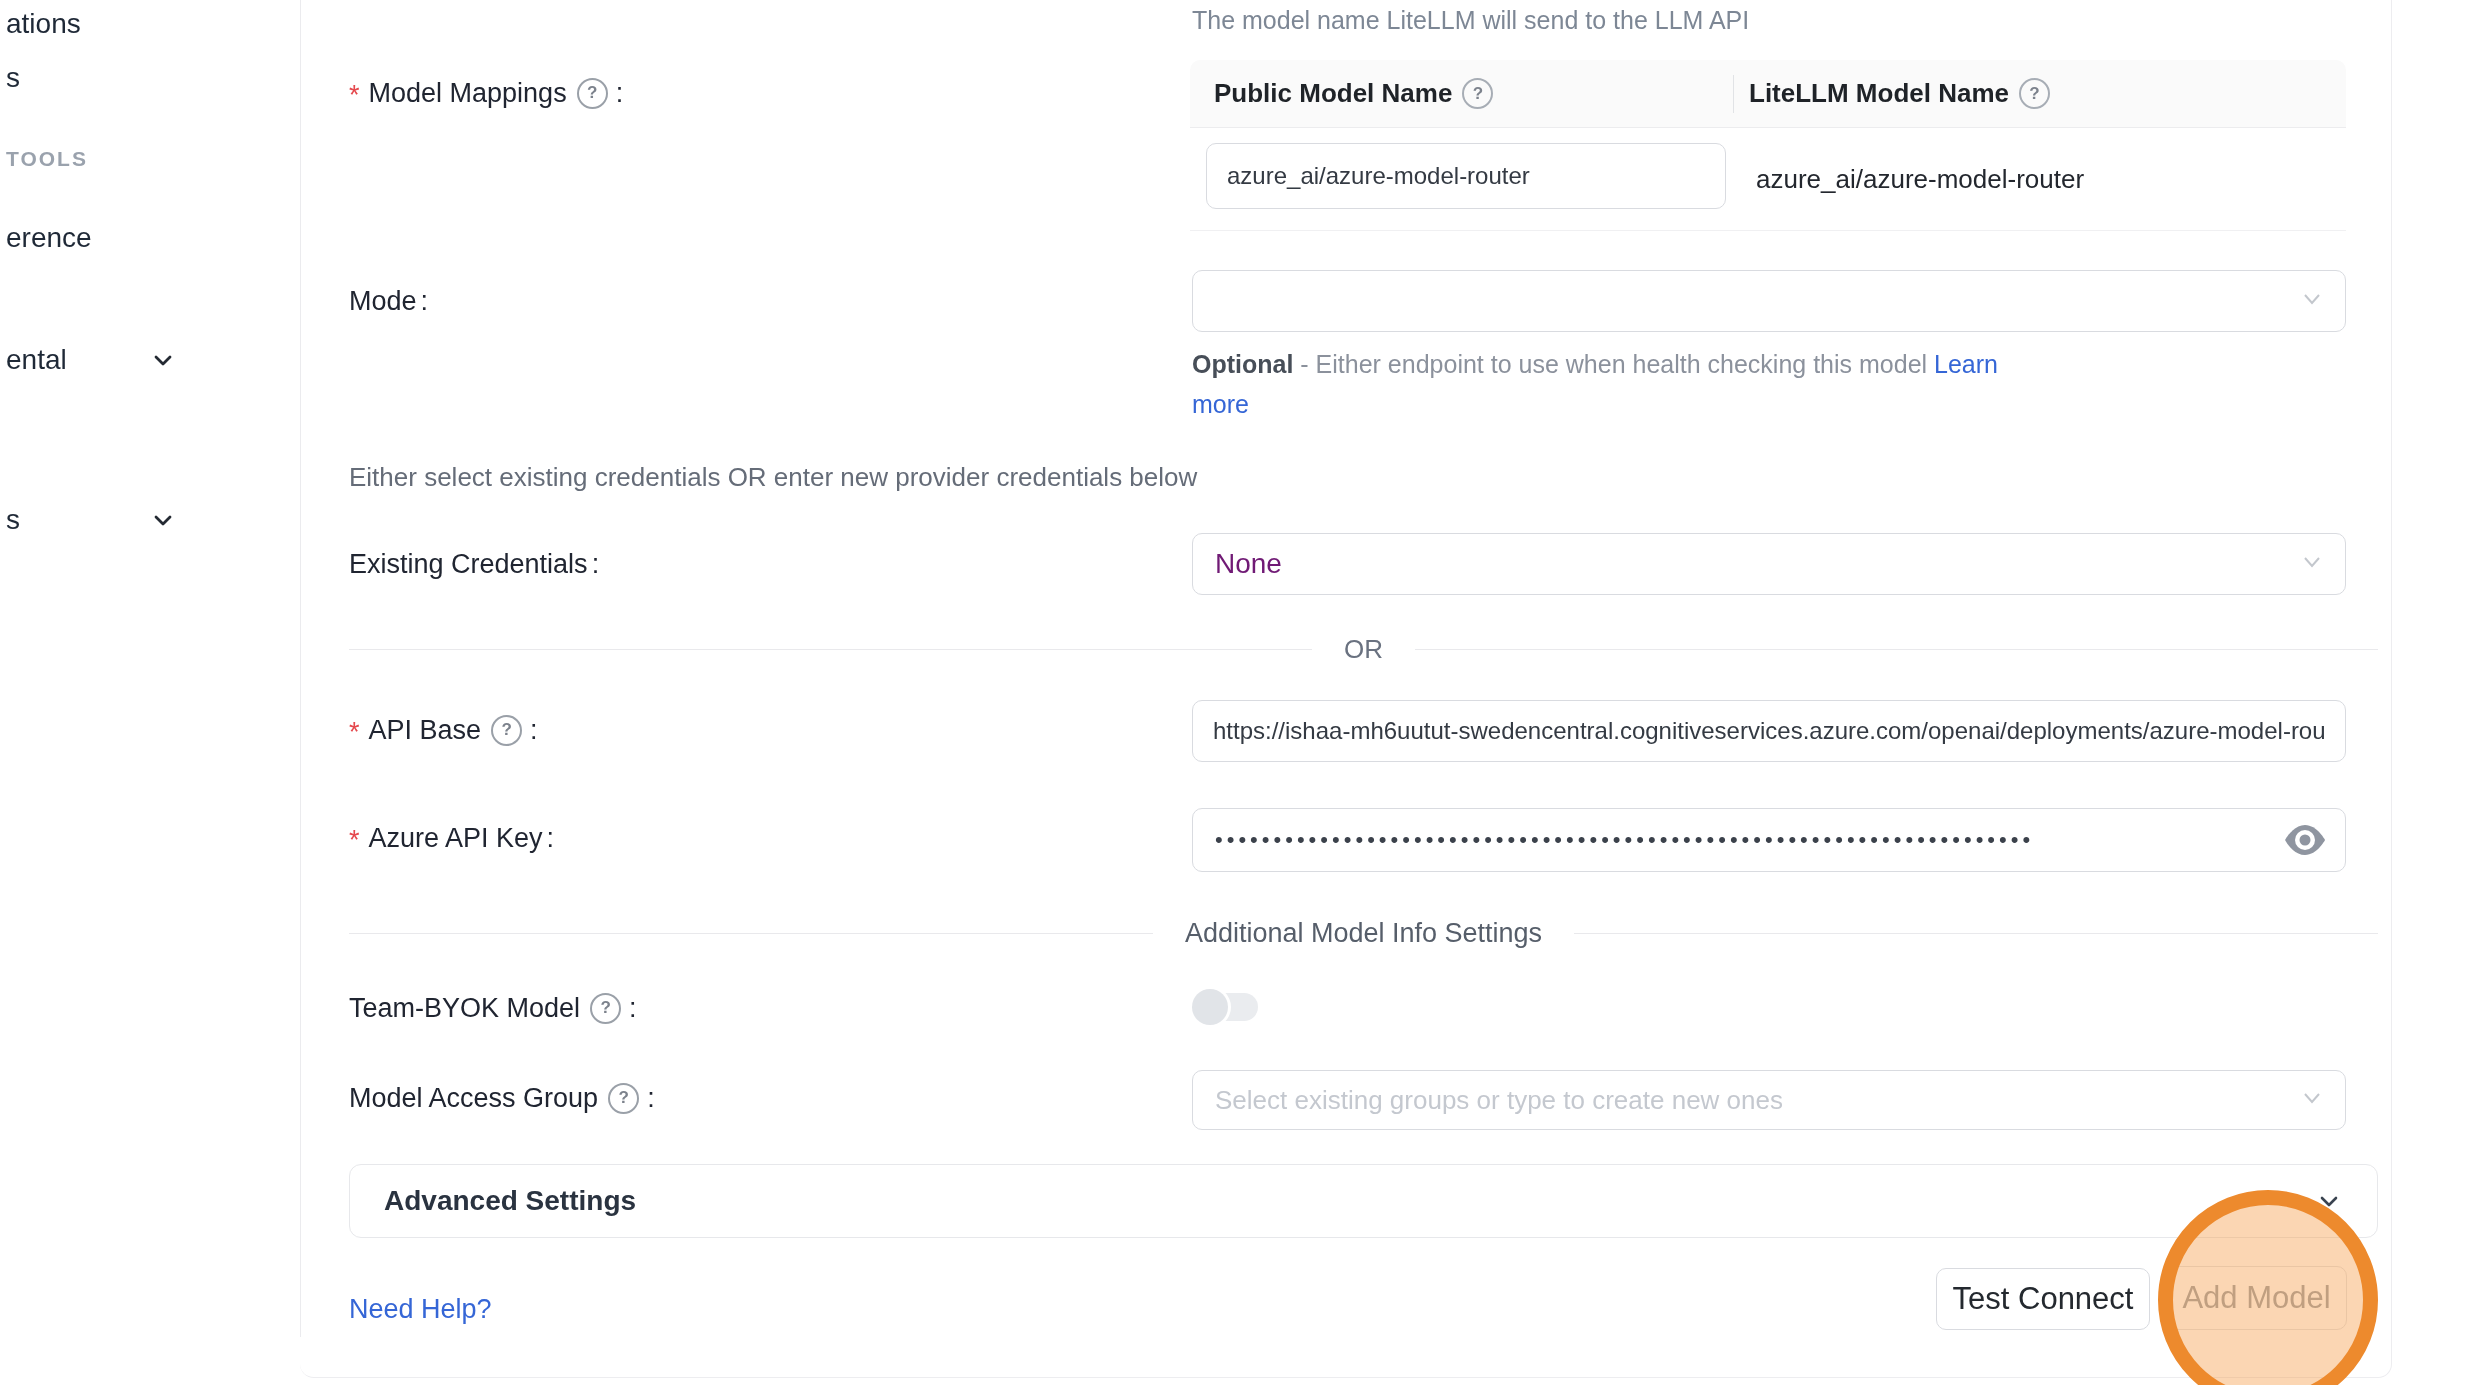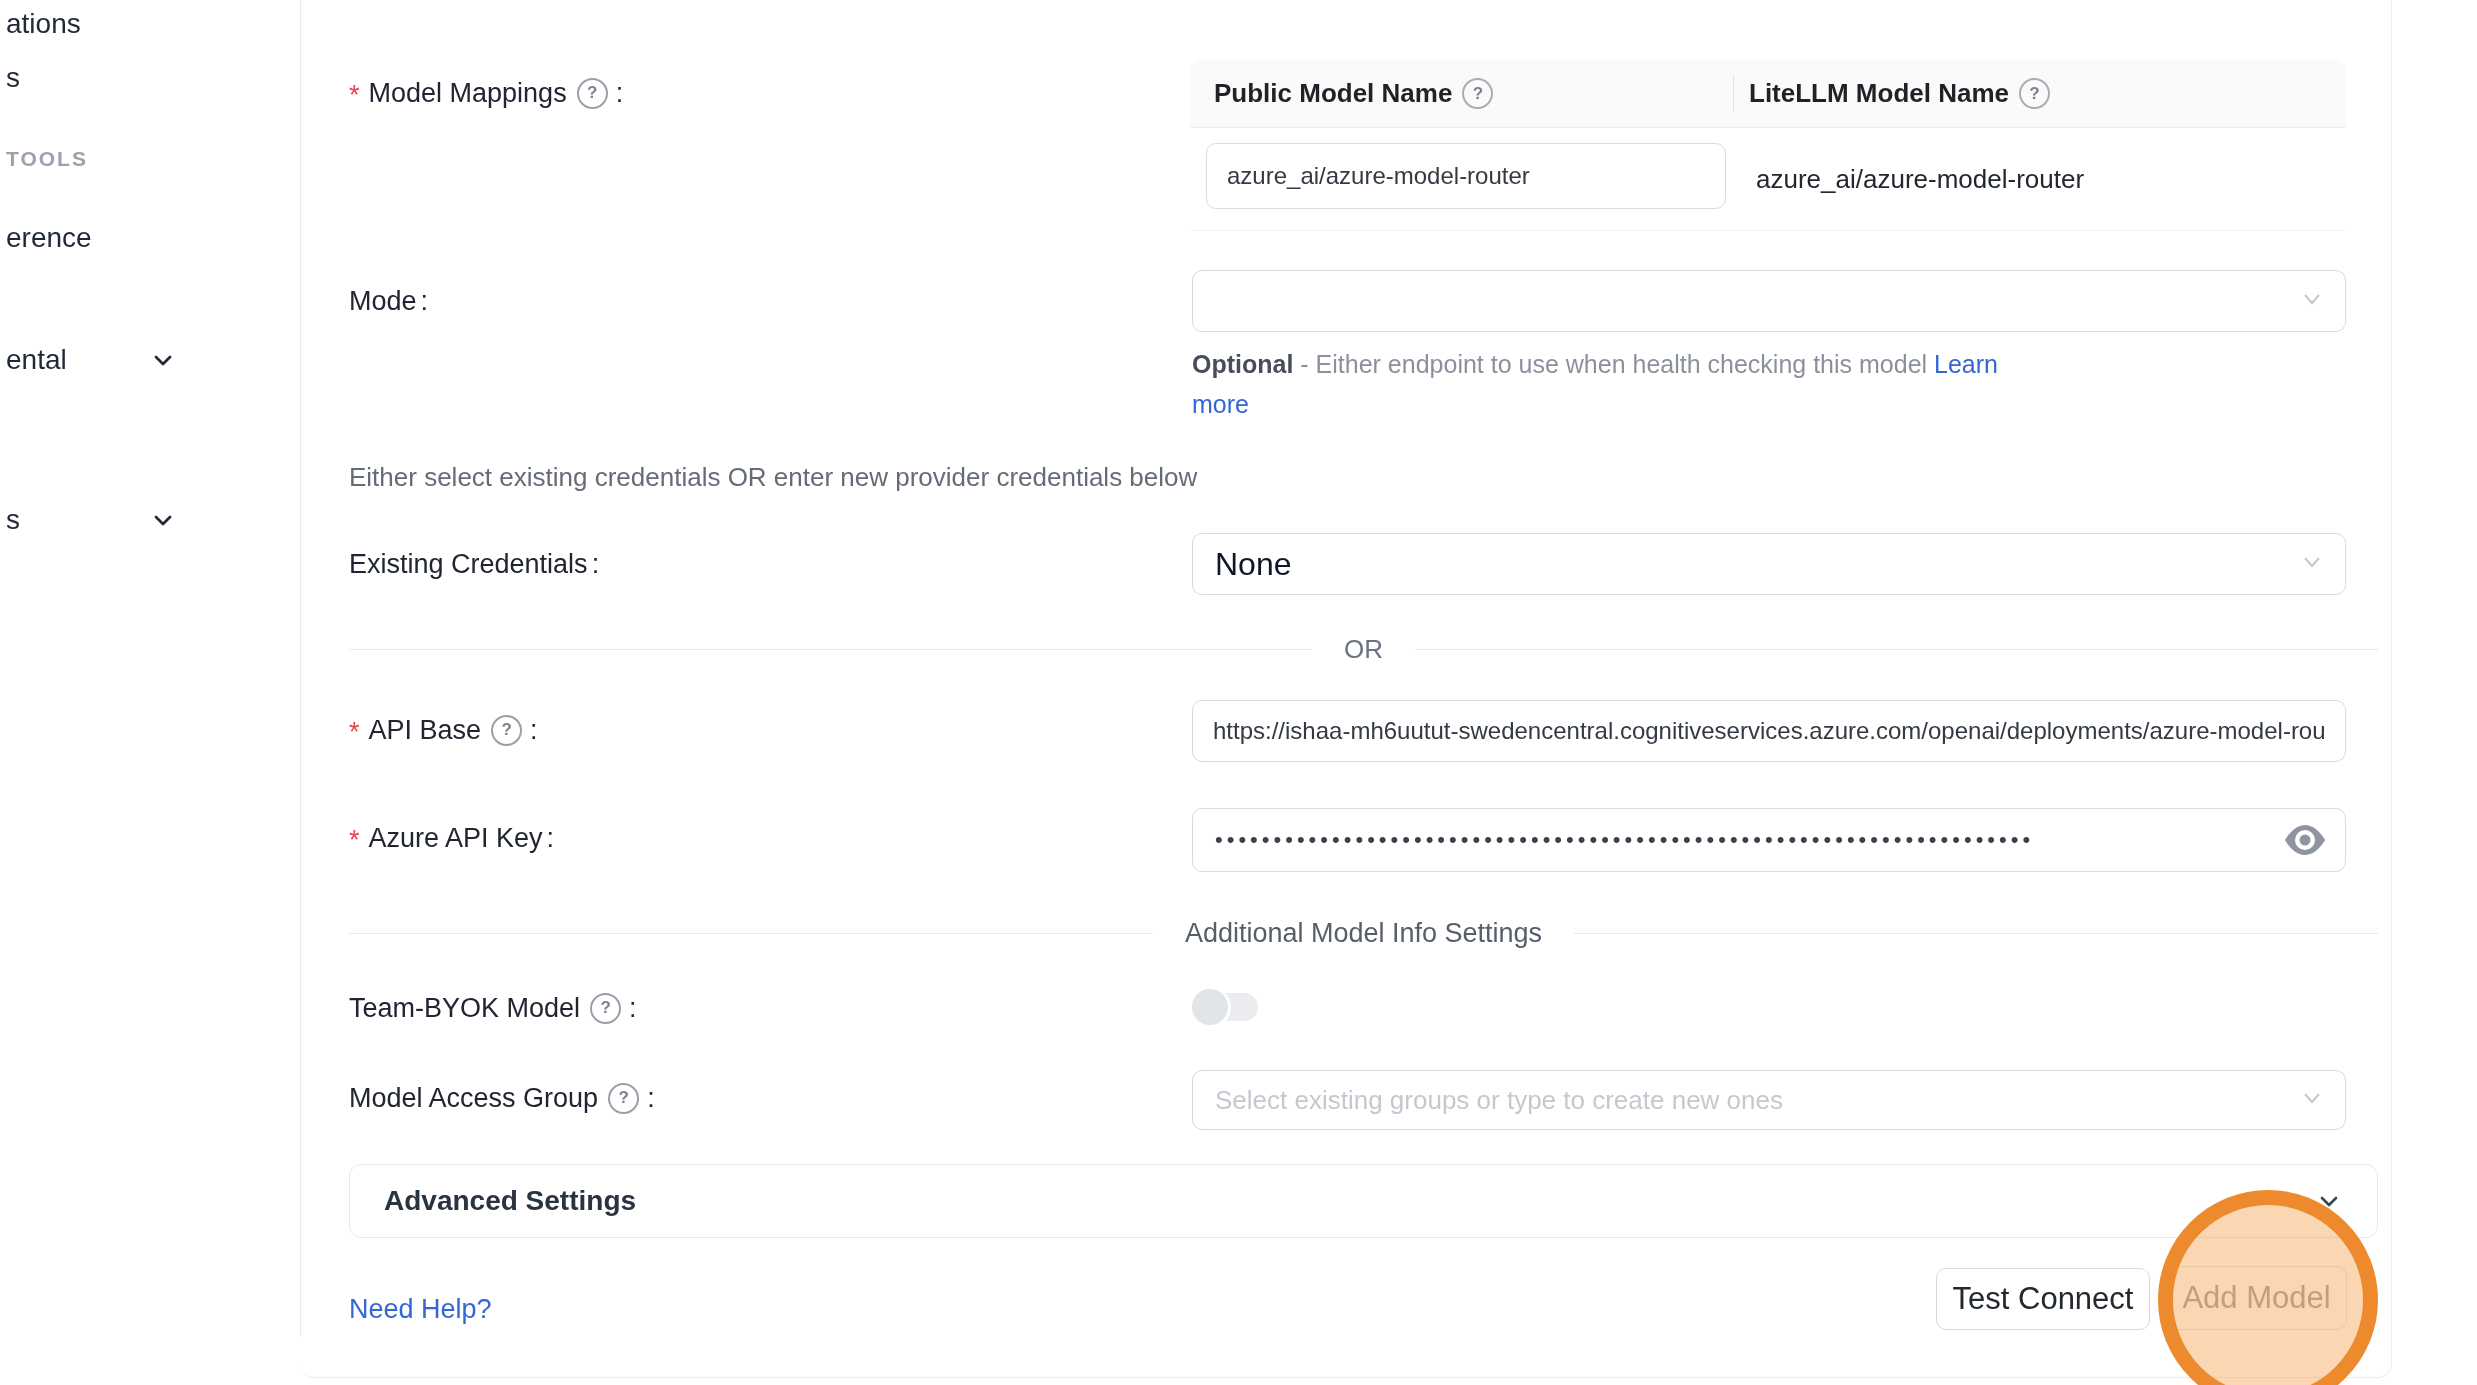--- a/index.html
+++ b/index.html
@@ -18,21 +18,21 @@
   .f-label{position:absolute;left:349px;height:40px;display:flex;align-items:center;
            font-size:27px;color:#202531;white-space:nowrap;}
   .req{color:#e5484d;font-size:27px;margin-right:9px;transform:translateY(2px);}
   .qicon{display:inline-flex;align-items:center;justify-content:center;width:27px;height:27px;
          border:2px solid #9aa0a8;border-radius:50%;font-size:17px;font-weight:700;color:#7c828c;
          margin:0 4px 0 10px;flex:0 0 auto;}
   .colon{margin-left:4px;}
   .ctl{position:absolute;left:1192px;width:1154px;background:#fff;border:1px solid #d9dbe0;
        border-radius:10px;box-sizing:border-box;}
   .sel-chev{position:absolute;right:22px;top:50%;transform:translateY(-50%);}
-  .ctl .val{font-size:32px;color:#0f172a;padding-left:22px;display:flex;align-items:center;height:100%;}
+  .ctl .val{font-size:28px;color:#701a75;padding-left:22px;display:flex;align-items:center;height:100%;}
   .ctl .placeholder{font-size:26px;color:#c4c8cf;padding-left:22px;display:flex;align-items:center;height:100%;}
   .txt-input{width:100%;height:100%;border:none;outline:none;background:transparent;
              font-family:inherit;font-size:24px;color:#343a43;padding:0 20px;box-sizing:border-box;}
   .helper{color:#7d8795;font-size:25px;}
   .divider{position:absolute;left:349px;width:2029px;display:flex;align-items:center;gap:32px;
            font-size:26px;color:#6a7280;white-space:nowrap;}
   .divider .line{flex:1;height:1px;background:#e9e9ec;}
   .link{color:#3566d6;cursor:pointer;}
   
   .mm-table{position:absolute;left:1190px;top:60px;width:1156px;}
@@ -91,20 +91,21 @@
         </svg>
     </span>
     <div class="side-item" style="top:504px">s</div>
     <span class="side-chev" style="top:507px">
       <svg width="26" height="26" viewBox="0 0 26 26">
           <polyline points="6,10 13,17 20,10" fill="none" stroke="#242a33" stroke-width="2.8" stroke-linecap="round" stroke-linejoin="round"></polyline>
         </svg>
     </span>
   </div>
 
+  <div class="helper" style="position:absolute;left:1192px;top:6px">The model name LiteLLM will send to the LLM API</div>
 
   <div class="f-label" style="top:73px">
     <span class="req">*</span>
     <span>Model Mappings</span>
     <span class="qicon">?</span>
     <span class="colon">:</span>
   </div>
 
   <div class="mm-table">
     <div class="mm-head">

